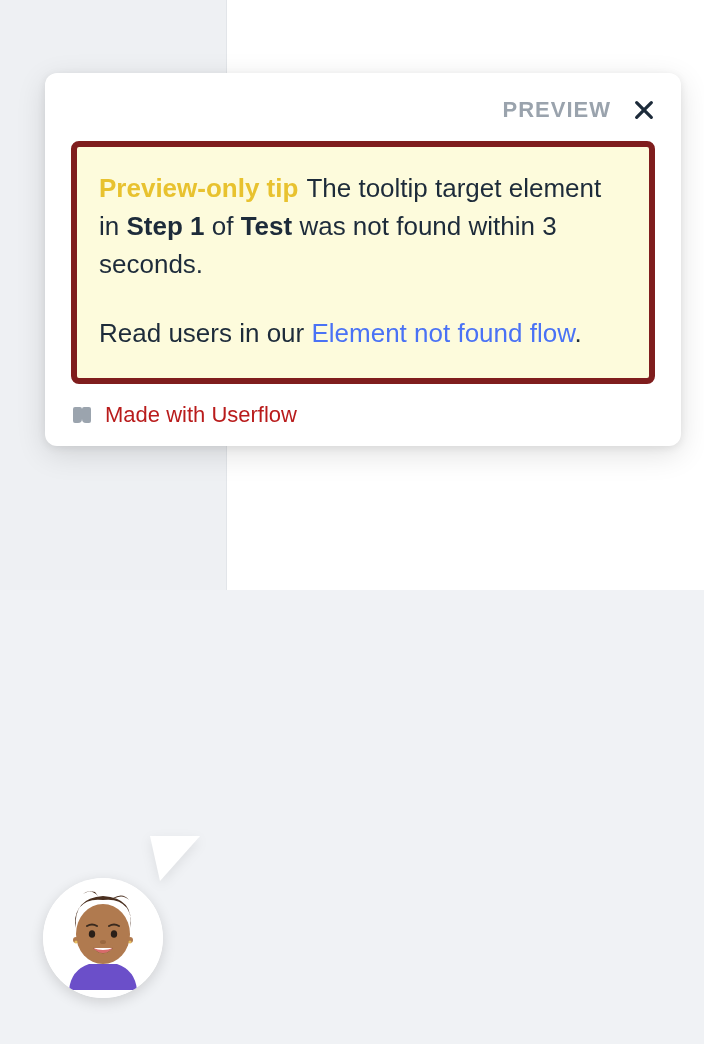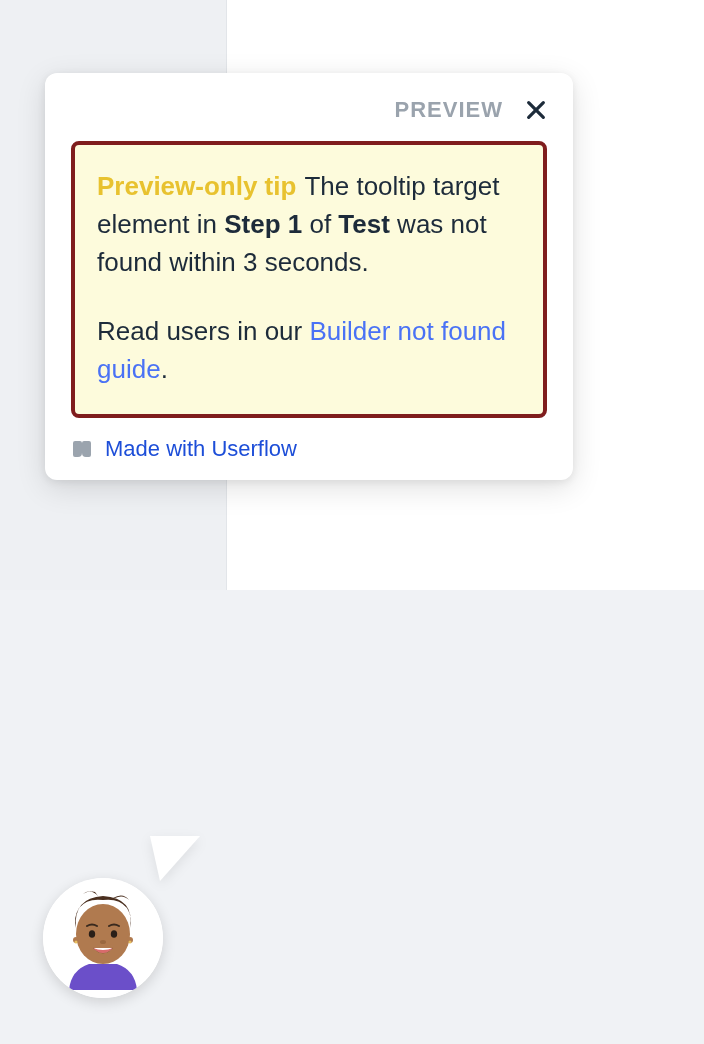--- a/index.html
+++ b/index.html
@@ -33,21 +33,21 @@
       right: 0;
       height: 590px;
       background: #ffffff;
       border-left: 1px solid #e2e5e9;
     }
 
     .tooltip-card {
       position: absolute;
       top: 73px;
       left: 45px;
-      width: 528px;
+      width: 636px;
       background: #ffffff;
       border-radius: 12px;
       box-shadow: 0 8px 30px rgba(0,0,0,0.12), 0 2px 8px rgba(0,0,0,0.08);
       padding: 24px 26px 18px 26px;
     }
 
     .tooltip-header {
       display: flex;
       justify-content: flex-end;
       align-items: center;
@@ -70,21 +70,21 @@
       align-items: center;
       justify-content: center;
     }
 
     .close-icon svg {
       width: 22px;
       height: 22px;
     }
 
     .tip-box {
-      border: 4px solid #7f1d1d;
+      border: 6px solid #7f1d1d;
       border-radius: 8px;
       background: #fdfbdc;
       padding: 22px 22px 26px 22px;
       color: #1d2b3a;
       font-size: 26px;
       line-height: 1.47;
     }
 
     .tip-box p {
       margin-bottom: 30px;
@@ -109,21 +109,21 @@
       color: #4a72f5;
       text-decoration: none;
       cursor: pointer;
     }
 
     .footer {
       display: flex;
       align-items: center;
       gap: 10px;
       margin-top: 18px;
-      color: #1d4ed8;
+      color: #b91c1c;
       font-size: 22px;
     }
 
     .footer-icon {
       width: 24px;
       height: 24px;
       display: flex;
       align-items: center;
       justify-content: center;
     }
@@ -178,21 +178,21 @@
         <line x1="20" y1="4" x2="4" y2="20"></line>
       </svg>
     </span>
   </div>
 
   <div class="tip-box">
     <p>
       <span class="tip-badge">Preview-only tip</span><span>The tooltip target element in </span><span class="bold">Step 1</span><span> of </span><span class="bold">Test</span><span> was not found within 3 seconds.</span>
     </p>
     <p>
-      <span>Read users in our </span><a class="link">Builder not found guide</a><span>.</span>
+      <span>Read users in our </span><a class="link">Element not found flow</a><span>.</span>
     </p>
   </div>
 
   <div class="footer">
     <span class="footer-icon">
       <svg viewBox="0 0 24 24" fill="#8a94a0">
         <path d="M4 4 h5 a2 2 0 0 1 2 2 v10 a4 4 0 0 1 -4 4 h-3 a2 2 0 0 1 -2 -2 v-12 a2 2 0 0 1 2 -2 z M13 4 h5 a2 2 0 0 1 2 2 v12 a2 2 0 0 1 -2 2 h-3 a4 4 0 0 1 -4 -4 v-10 a2 2 0 0 1 2 -2 z" opacity="0.85"></path>
       </svg>
     </span>
     <span>Made with Userflow</span>

